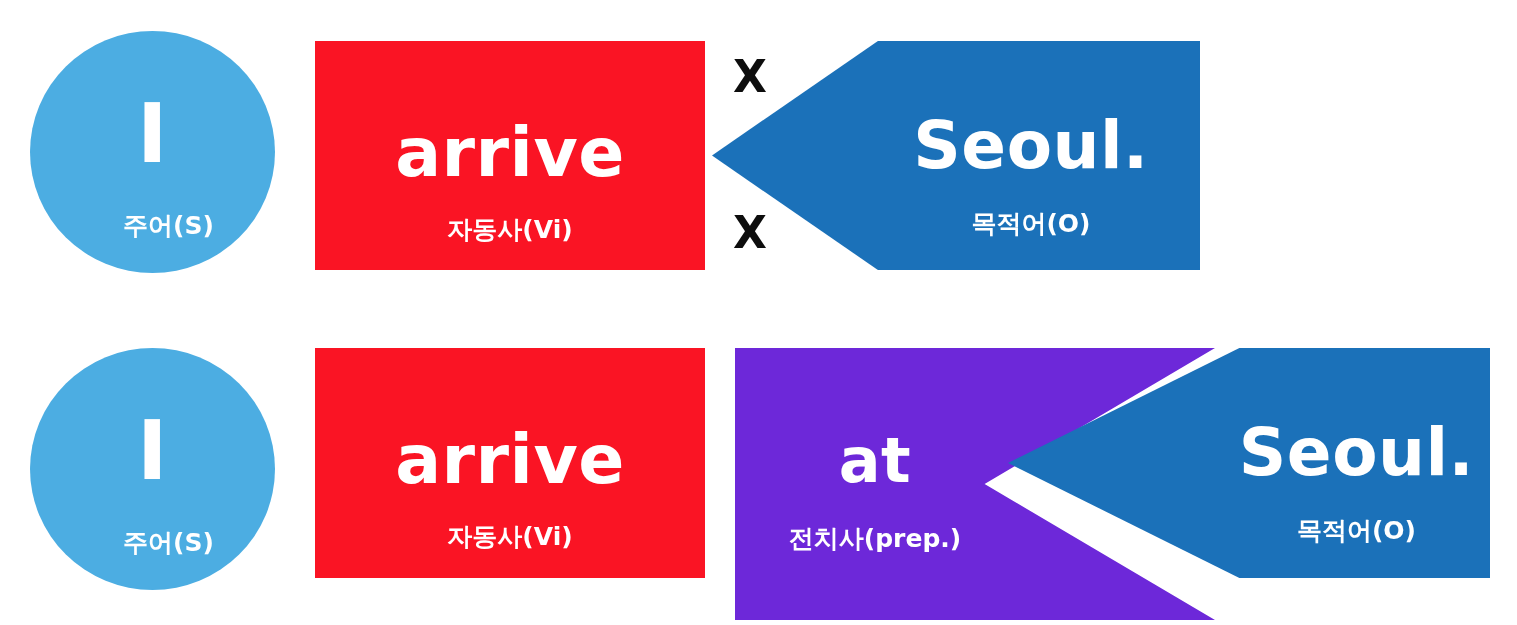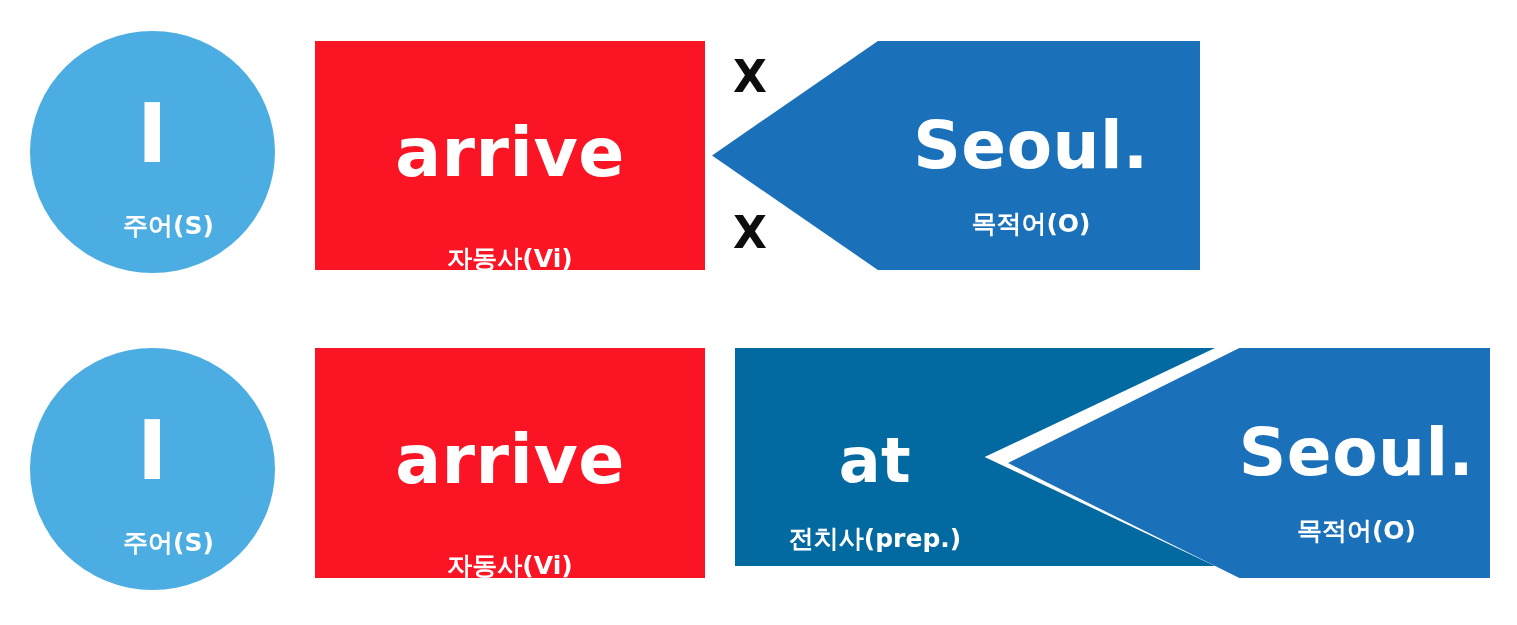--- a/index.html
+++ b/index.html
@@ -72,31 +72,30 @@
 
   
   .verb-box {
     position: absolute;
     background: #fa1424;
     display: flex;
     flex-direction: column;
     align-items: center;
     justify-content: flex-start;
     box-sizing: border-box;
-    gap: 40px;
   }
   .r1 .verb-box { left: 315px; top: 41px; width: 390px; height: 229px; }
   .r2 .verb-box { left: 315px; top: 38px; width: 390px; height: 230px; }
 
   .verb-word {
     font-size: 68px;
     margin-top: 78px;
     font-family: "DejaVu Sans", "Liberation Sans", sans-serif;
   }
-  .verb-role { margin-top: 19px; }
+  .verb-role { margin-top: 30px; }
 
   
   .x-mark {
     position: absolute;
     color: #0d0d0d;
     font-size: 44px;
     font-weight: 700;
     line-height: 1;
     font-family: "DejaVu Sans", "Liberation Sans", sans-serif;
     user-select: none;
@@ -127,22 +126,22 @@
     font-family: "DejaVu Sans", "Liberation Sans", sans-serif;
   }
   .object-role-1 { margin-top: 32px; }
 
   
   .prep-box {
     position: absolute;
     left: 735px;
     top: 38px;
     width: 480px;
-    height: 218px;
-    background: #0369a1;
+    height: 272px;
+    background: #6d28d9;
     -webkit-clip-path: polygon(0% 0%, 100% 0%, 52% 50%, 100% 100%, 0% 100%);
     clip-path: polygon(0% 0%, 100% 0%, 52% 50%, 100% 100%, 0% 100%);
     display: flex;
     flex-direction: column;
     align-items: center;
     justify-content: flex-start;
     box-sizing: border-box;
     padding-right: 200px;
   }
   .prep-word {

